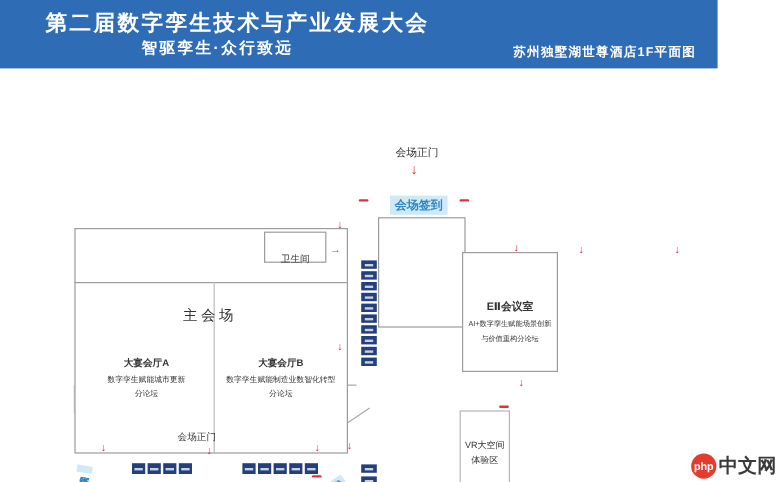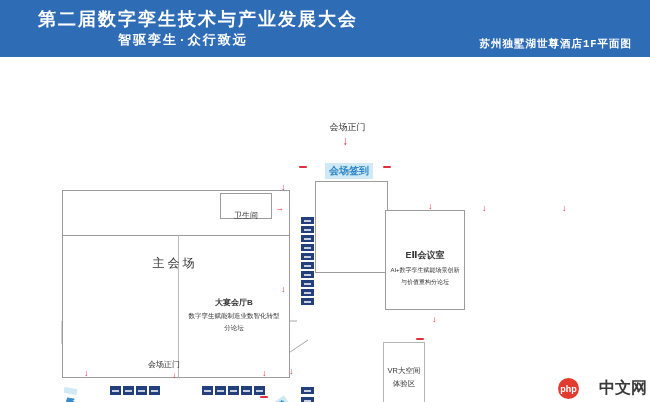--- a/index.html
+++ b/index.html
@@ -1,19 +1,19 @@
 <!DOCTYPE html>
 <html><head>
 <meta charset="utf-8">
 <style>
   html,body{margin:0;padding:0;background:#fff;}
   .stage{position:relative;width:650px;height:402px;background:#ffffff;overflow:hidden;
          font-family:"Liberation Sans","DejaVu Sans",sans-serif;}
   
-  .header{position:absolute;left:0;top:0;width:650px;height:57px;background:#2e6cb5;font-family:Liberation Mono, monospace;}
+  .header{position:absolute;left:0;top:0;width:598px;height:57px;background:#2e6cb5;}
   .header .title{position:absolute;left:38px;top:7px;font-size:18px;font-weight:bold;color:#fff;letter-spacing:2px;}
   .header .subtitle{position:absolute;left:118px;top:31px;font-size:13px;font-weight:bold;color:#fff;letter-spacing:2px;}
   .header .venue{position:absolute;right:18px;top:37px;font-size:10.5px;font-weight:bold;color:#fff;letter-spacing:1px;}
   
   .plan{position:absolute;left:0;top:57px;width:650px;height:345px;}
   .box{position:absolute;border:1px solid #9c9c9c;background:#fff;box-sizing:border-box;}
   .lbl{position:absolute;color:#333;}
   .center{text-align:center;}
   .hl{background:#cfe9f5;color:#2f86c4;font-weight:bold;}
   .arrow{position:absolute;color:#e0303e;font-weight:bold;line-height:1;}
@@ -29,21 +29,21 @@
   .booth-col{position:absolute;display:flex;flex-direction:column;gap:2px;}
   .booth-row{position:absolute;display:flex;flex-direction:row;gap:2px;}
   .booth{background:#24407c;position:relative;}
   .booth::after{content:"";position:absolute;left:20%;top:45%;width:60%;height:1.5px;background:rgba(255,255,255,.75);}
   .booth-col .booth{width:13px;height:7px;}
   .row1 .booth{width:11px;height:9px;}
   .vlabel{position:absolute;writing-mode:vertical-rl;font-size:8px;padding:3px 1px;}
   .slant{position:absolute;transform:rotate(-35deg);font-size:8px;padding:1px 3px;}
   svg.walls{position:absolute;left:0;top:0;pointer-events:none;}
   
-  .watermark{position:absolute;right:3px;bottom:3px;display:flex;align-items:flex-start;gap:20px;}
+  .watermark{position:absolute;right:3px;bottom:3px;display:flex;align-items:flex-start;gap:2px;}
   .wm-badge{width:21px;height:21px;border-radius:50%;background:#e23c2e;color:#fff;font-size:9px;font-weight:bold;
             display:flex;align-items:center;justify-content:center;}
   .wm-text{font-size:16px;font-weight:bold;color:#3a3a3a;}
 </style>
 </head>
 <body>
 
 <div class="stage">
 
   <div class="header">
@@ -71,20 +71,25 @@
     <div class="box" style="left:62px;top:133px;width:228px;height:188px;"></div>
     <div class="hall-divider-h"></div>
     <div class="hall-divider-v"></div>
     <div class="box" style="left:220px;top:136px;width:52px;height:26px;padding-left:16px;">
       <div class="lbl center" style="left:0;top:16px;width:50px;font-size:8px;">卫生间</div>
     </div>
     <div class="arrow" style="left:275px;top:147px;font-size:9px;">→</div>
 
     <div class="lbl center" style="left:130px;top:198px;width:90px;font-size:12px;letter-spacing:3px;">主会场</div>
 
+    <div class="room-block" style="left:68px;top:240px;width:108px;">
+      <div class="rname">大宴会厅A</div>
+      <div class="rtopic">数字孪生赋能城市更新</div>
+      <div class="rsession">分论坛</div>
+    </div>
     <div class="room-block" style="left:180px;top:240px;width:108px;">
       <div class="rname">大宴会厅B</div>
       <div class="rtopic">数字孪生赋能制造业数智化转型</div>
       <div class="rsession">分论坛</div>
     </div>
 
     <div class="arrow" style="left:428px;top:145px;font-size:9px;">↓</div>
     <div class="arrow" style="left:482px;top:147px;font-size:9px;">↓</div>
     <div class="arrow" style="left:562px;top:147px;font-size:9px;">↓</div>
 

